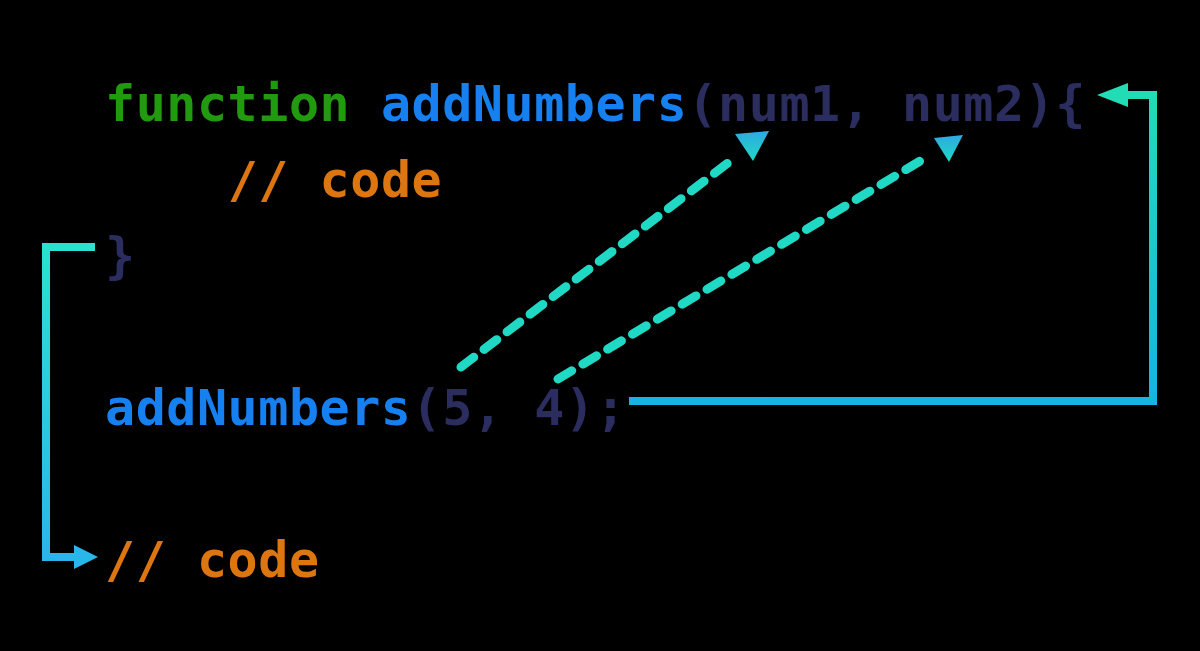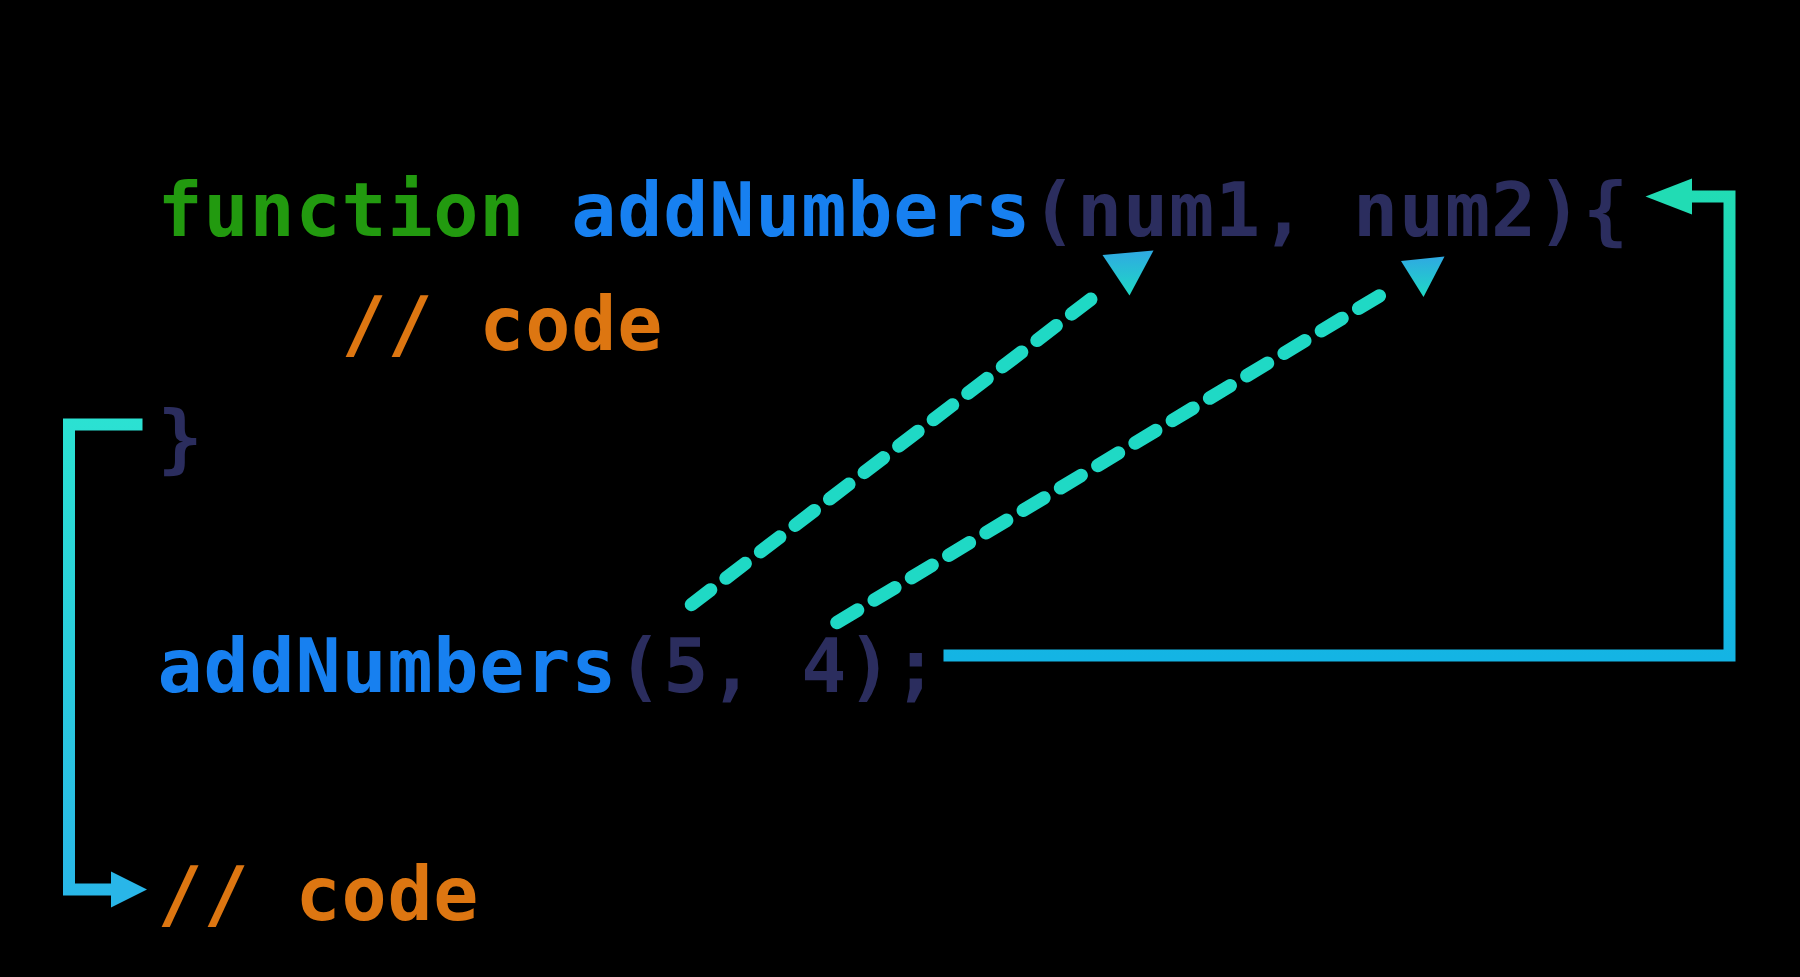--- a/index.html
+++ b/index.html
@@ -10,21 +10,20 @@
     width: 1200px;
     height: 651px;
     overflow: hidden;
     font-family: "DejaVu Sans Mono", monospace;
   }
   .canvas {
     position: relative;
     width: 1200px;
     height: 520px;
     background: #000000;
-    margin-top: 36px;
   }
   pre.code {
     position: absolute;
     left: 105px;
     top: 66px;
     margin: 0;
     padding: 0;
     font-family: "DejaVu Sans Mono", monospace;
     font-size: 50px;
     font-weight: bold;

